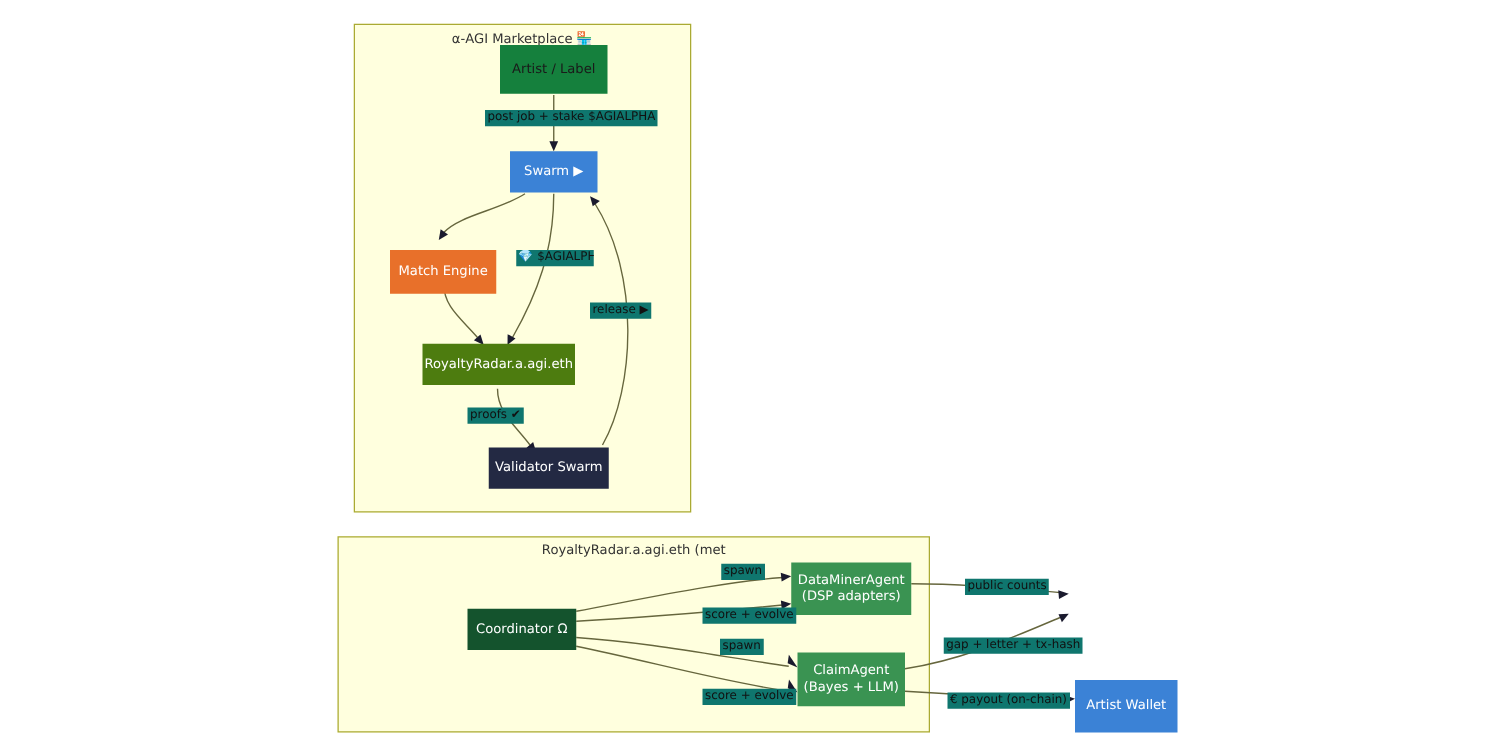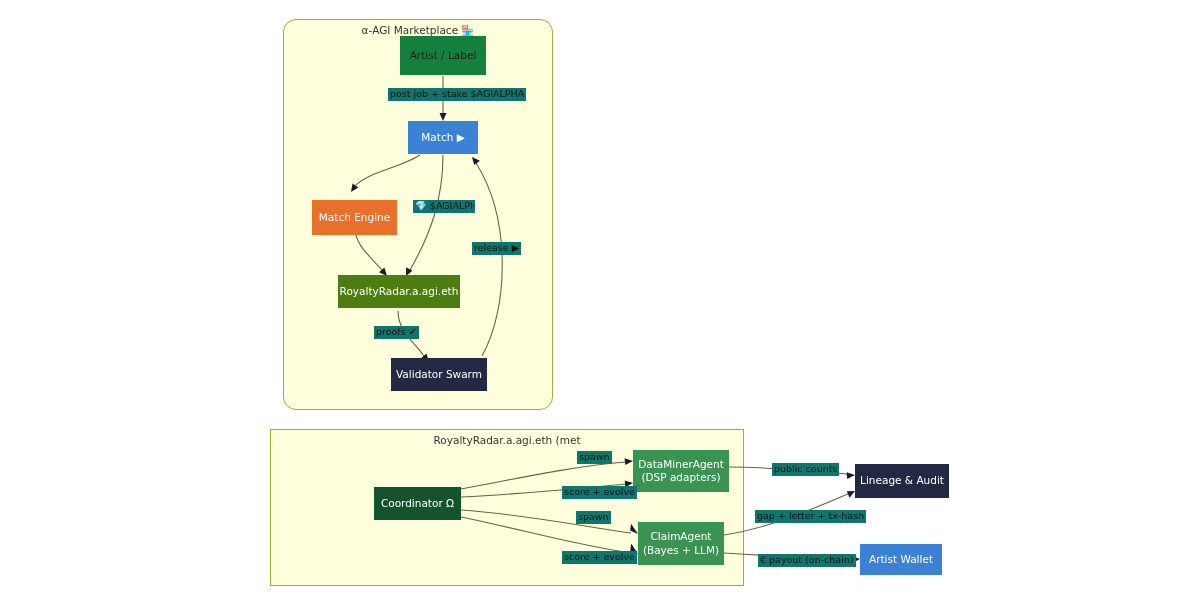--- a/index.html
+++ b/index.html
@@ -26,21 +26,21 @@
   }
   svg.wires{position:absolute;left:0;top:0;width:1200px;height:602px;overflow:visible;pointer-events:none;}
   svg.wires path{fill:none;stroke:#66663d;stroke-width:1.1;}
   svg.wires polygon{fill:#1a1a2e;}
 </style>
 </head>
 <body>
 
 <div class="canvas">
 
-  <div class="cluster" style="left:283px;top:19px;width:268px;height:389px;border-radius:13px;">
+  <div class="cluster" style="left:283px;top:19px;width:268px;height:389px;">
     <div class="cluster-title">α-AGI Marketplace 🏪</div>
   </div>
 
   <svg class="wires">
 
     <path d="M443,76 L443,114"></path>
     <polygon points="443,121 439.5,113 446.5,113"></polygon>
 
     <path d="M420,155 C400,168 368,172 355,186"></path>
     <polygon points="351,192 352.5,183.4 358.4,187.6"></polygon>
@@ -56,21 +56,21 @@
 
     <path d="M482,356 C508,310 512,220 476,163"></path>
     <polygon points="472,157 479.9,160.8 474.2,164.9"></polygon>
   </svg>
 
   <div class="node" style="left:400px;top:36px;width:86px;height:39px;background:#15803d;color:#1a1a1a;">
     <span class="lbl">Artist / Label</span>
   </div>
 
   <div class="node" style="left:408px;top:121px;width:70px;height:33px;background:#3b82d6;color:#ffffff;">
-    <span class="lbl">Match ▶</span>
+    <span class="lbl">Swarm ▶</span>
   </div>
 
   <div class="node" style="left:312px;top:200px;width:85px;height:35px;background:#e8702a;color:#ffffff;">
     <span class="lbl">Match Engine</span>
   </div>
 
   <div class="node" style="left:338px;top:275px;width:122px;height:33px;background:#4d7c0f;color:#ffffff;">
     <span class="lbl">RoyaltyRadar.a.agi.eth</span>
   </div>
 
@@ -118,25 +118,22 @@
   <div class="node" style="left:633px;top:450px;width:96px;height:42px;background:#3a9352;color:#ffffff;flex-direction:column;">
     <span class="lbl">DataMinerAgent</span>
     <span class="lbl">(DSP adapters)</span>
   </div>
 
   <div class="node" style="left:638px;top:522px;width:86px;height:43px;background:#3a9352;color:#ffffff;flex-direction:column;">
     <span class="lbl">ClaimAgent</span>
     <span class="lbl">(Bayes + LLM)</span>
   </div>
 
-  <div class="node" style="left:855px;top:464px;width:94px;height:34px;background:#232943;color:#ffffff;">
-    <span class="lbl">Lineage &amp; Audit</span>
-  </div>
 
-  <div class="node" style="left:860px;top:544px;width:82px;height:31px;background:#3b82d6;color:#ffffff;">
+  <div class="node" style="left:860px;top:544px;width:82px;height:42px;background:#3b82d6;color:#ffffff;">
     <span class="lbl">Artist Wallet</span>
   </div>
 
   <div class="edge-label" style="left:577px;top:451px;">spawn</div>
   <div class="edge-label" style="left:562px;top:486px;">score + evolve</div>
   <div class="edge-label" style="left:576px;top:511px;">spawn</div>
   <div class="edge-label" style="left:562px;top:551px;">score + evolve</div>
   <div class="edge-label" style="left:772px;top:463px;">public counts</div>
   <div class="edge-label" style="left:755px;top:510px;">gap + letter + tx-hash</div>
   <div class="edge-label" style="left:758px;top:554px;">€ payout (on-chain)</div>

